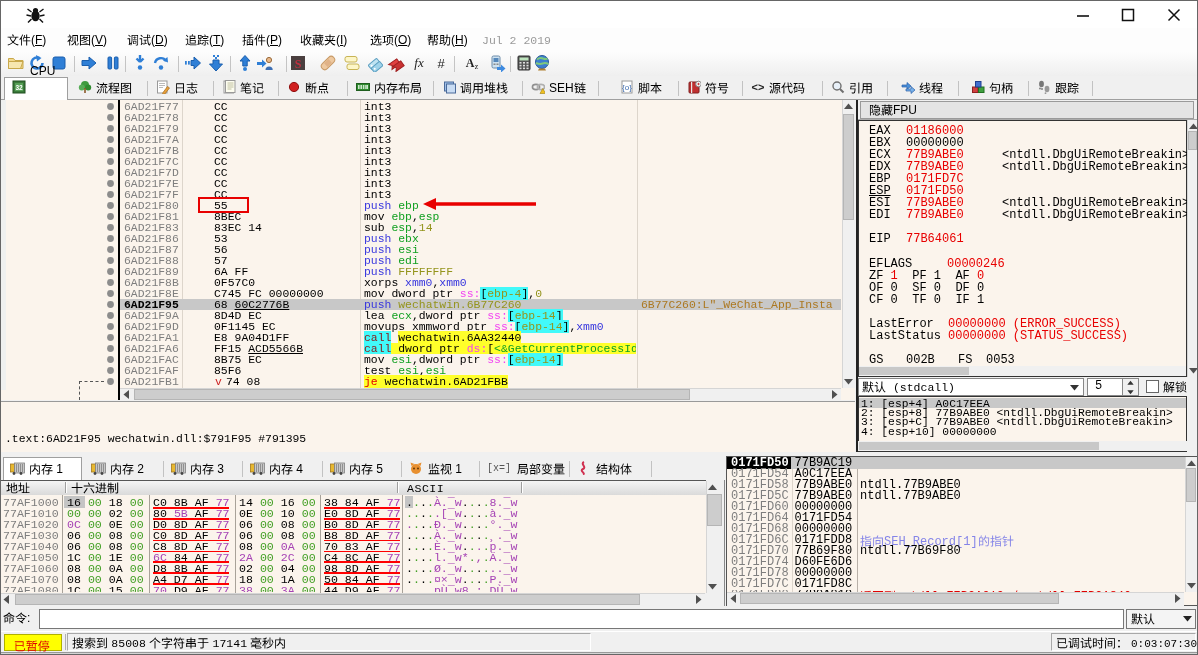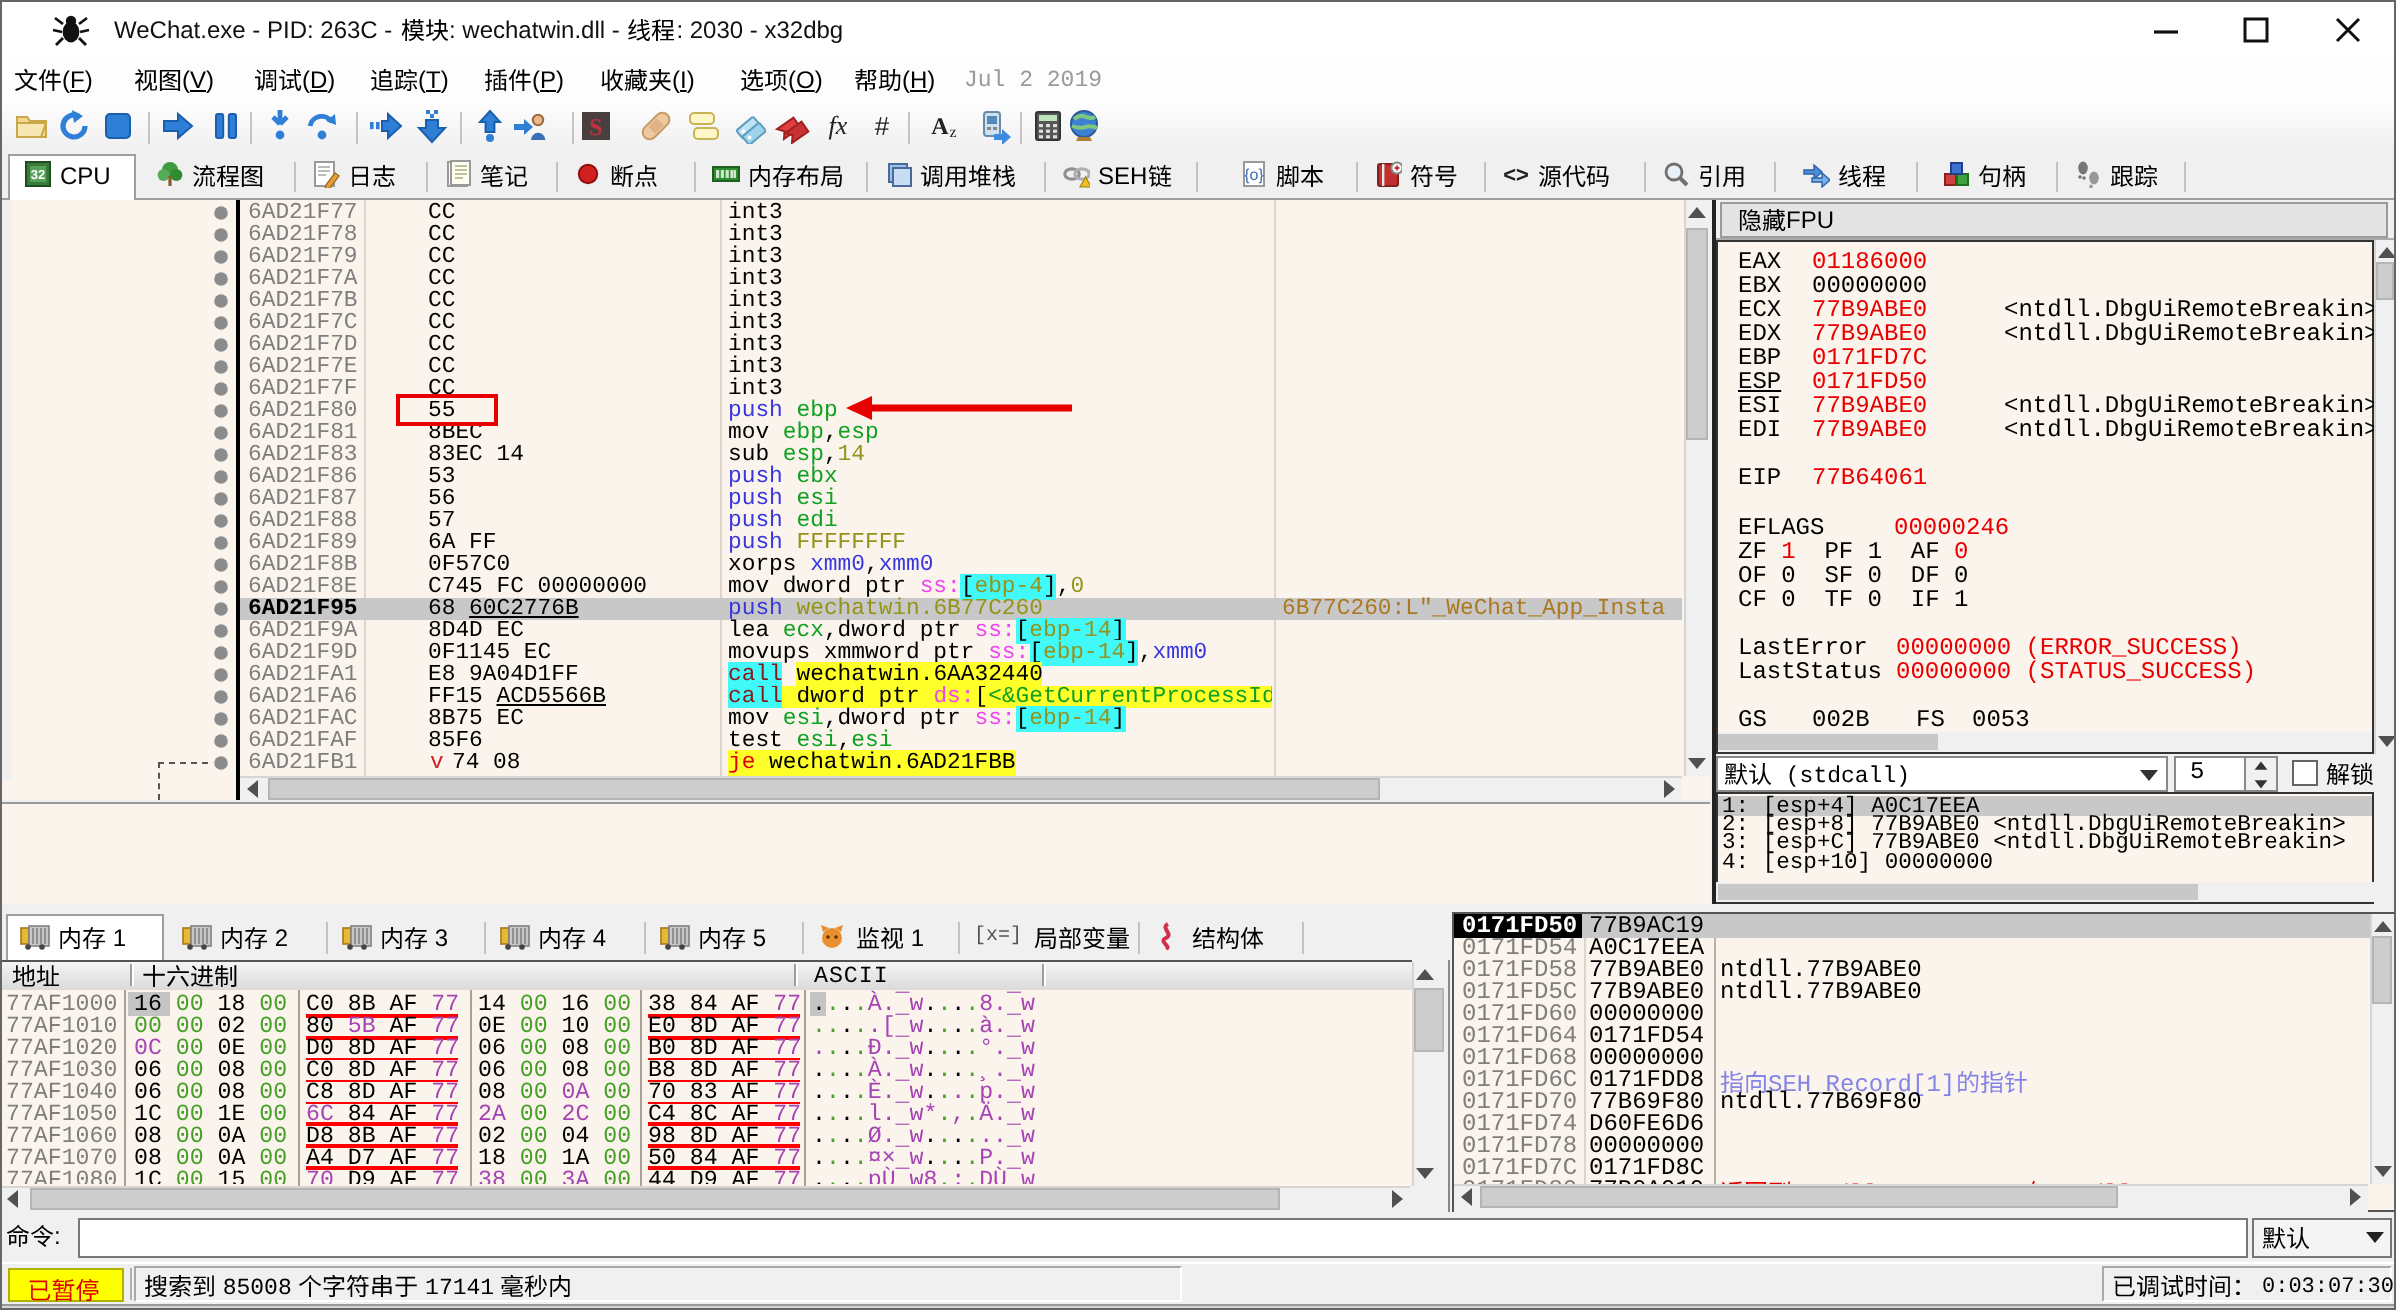--- a/index.html
+++ b/index.html
@@ -23,31 +23,20 @@
       <circle cx="9.5" cy="4.5" r="2.6" fill="#111"></circle>
       <g stroke="#111" stroke-width="1.4" fill="none">
         <path d="M5.5 6 L1.5 3"></path>
         <path d="M13.5 6 L17.5 3"></path>
         <path d="M5 10 L0.5 9"></path>
         <path d="M14 10 L18.5 9"></path>
         <path d="M5.5 13 L2 16.5"></path>
         <path d="M13.5 13 L17 16.5"></path>
       </g>
     </svg>
-    <span class="a s" style="left:57px;top:8px;font-size:12px;color:#111">WeChat.exe - PID: 263C - <svg class="ck" style="width:25.0px;height:12px;vertical-align:-1.62px" viewBox="0 -88 200 100">
-        <g>
-          <use href="#u6a21" x="0"></use>
-          <use href="#u5757" x="100"></use>
-        </g>
-      </svg>: wechatwin.dll - <svg class="ck" style="width:25.0px;height:12px;vertical-align:-1.62px" viewBox="0 -88 200 100">
-        <g>
-          <use href="#u7ebf" x="0"></use>
-          <use href="#u7a0b" x="100"></use>
-        </g>
-      </svg>: 2030 - x32dbg</span>
     <svg style="position:absolute;left:1076px;top:8px" width="14" height="14" viewBox="0 0 14 14">
       <path d="M1 8 H13" stroke="#111" stroke-width="1.6"></path>
     </svg>
     <svg style="position:absolute;left:1121px;top:8px" width="14" height="14" viewBox="0 0 14 14">
       <rect x="1.5" y="1.5" width="11" height="11" fill="none" stroke="#111" stroke-width="1.5"></rect>
     </svg>
     <svg style="position:absolute;left:1167px;top:8px" width="14" height="14" viewBox="0 0 14 14">
       <path d="M1.5 1.5 L12.5 12.5 M12.5 1.5 L1.5 12.5" stroke="#111" stroke-width="1.5"></path>
     </svg>
     <div class="a" style="left:0;top:28px;width:1198px;height:24px;background:#fdfdfd"></div>
@@ -226,21 +215,21 @@
       <path d="M6 14.5 h6 l1 2 h-8 z" fill="#b08030"></path>
     </svg>
     <div class="a" style="left:0;top:76px;width:1198px;height:24px;background:#f0f0f0"></div>
     <div class="hr" style="left:0;top:99px;width:1198px;background:#9f9f9f"></div>
     <div class="tb" style="left:4px;top:77px;width:64px;height:23px;background:#fff;border:1px solid #9f9f9f;border-bottom:none"></div>
     <svg style="position:absolute;left:12px;top:80px" width="14" height="14" viewBox="0 0 14 14">
       <rect x="1" y="1" width="12" height="12" fill="#3a7a3a" stroke="#1e4e1e"></rect>
       <rect x="3" y="3" width="8" height="8" fill="#57a057"></rect>
       <text x="7" y="9.6" font-size="6.5" fill="#fff" text-anchor="middle" font-weight="bold">32</text>
     </svg>
-    <span class="a s" style="left:30px;top:81px">CPU</span>
+    <span class="a s" style="left:30px;top:64px">CPU</span>
     <div class="vr" style="left:147px;top:81px;height:15px;background:#c2c2c2"></div>
     <svg style="position:absolute;left:78px;top:80px" width="14" height="14" viewBox="0 0 14 14">
       <circle cx="7" cy="5" r="4" fill="#3f9b3f"></circle>
       <circle cx="3.8" cy="7.5" r="3" fill="#57ad57"></circle>
       <circle cx="10.2" cy="7.5" r="3" fill="#2f8b2f"></circle>
       <rect x="6.2" y="8" width="1.6" height="5" fill="#8a5a2a"></rect>
     </svg>
     <span class="a s" style="left:96px;top:81px"><svg class="ck" style="width:36.0px;height:12px;vertical-align:-1.56px" viewBox="0 -88 300 100">
         <g>
           <use href="#u6d41" x="0"></use>
@@ -542,20 +531,21 @@
     <div class="a" style="left:843px;top:114px;width:11px;height:106px;background:#cdcdcd;border:1px solid #b5b5b5;box-sizing:border-box"></div>
     <div class="a" style="left:120px;top:388px;width:721px;height:12.5px;background:#f0f0f0;border-top:1px solid #d5d5d5"></div>
     <svg style="position:absolute;left:120px;top:388px" width="13" height="13" viewBox="0 0 13 13">
       <path d="M3.5 6.5 L9 2 V11 Z" fill="#505050"></path>
     </svg>
     <svg style="position:absolute;left:828px;top:388px" width="13" height="13" viewBox="0 0 13 13">
       <path d="M9.5 6.5 L4 2 V11 Z" fill="#505050"></path>
     </svg>
     <div class="a" style="left:134px;top:389px;width:556px;height:10.5px;background:#cdcdcd;border:1px solid #b5b5b5;box-sizing:border-box"></div>
     <div class="a" style="left:0;top:400.5px;width:855px;height:50px;background:#fbf4ec;border-top:1px solid #999"></div>
+    <span class="a m" style="left:5px;top:433px">.text:6AD21F95 wechatwin.dll:$791F95 #791395</span>
     <div class="vr" style="left:856px;top:100px;height:352px;background:#222;width:1.5px"></div>
     <div class="a" style="left:858px;top:100px;width:340px;height:19px;background:#f0f0f0;border-bottom:1px solid #ababab"></div>
     <div class="tb" style="left:860px;top:101px;width:334px;height:18px;border:1px solid #9a9a9a;background:#e4e4e4"></div>
     <span class="a s" style="left:869px;top:103px"><svg class="ck" style="width:24.0px;height:12px;vertical-align:-1.56px" viewBox="0 -88 200 100">
         <g>
           <use href="#u9690" x="0"></use>
           <use href="#u85cf" x="100"></use>
         </g>
       </svg>FPU</span>
     <div class="tb" style="left:858px;top:120px;width:329px;height:257px;background:#fbf4ec;border:1px solid #333"></div>

